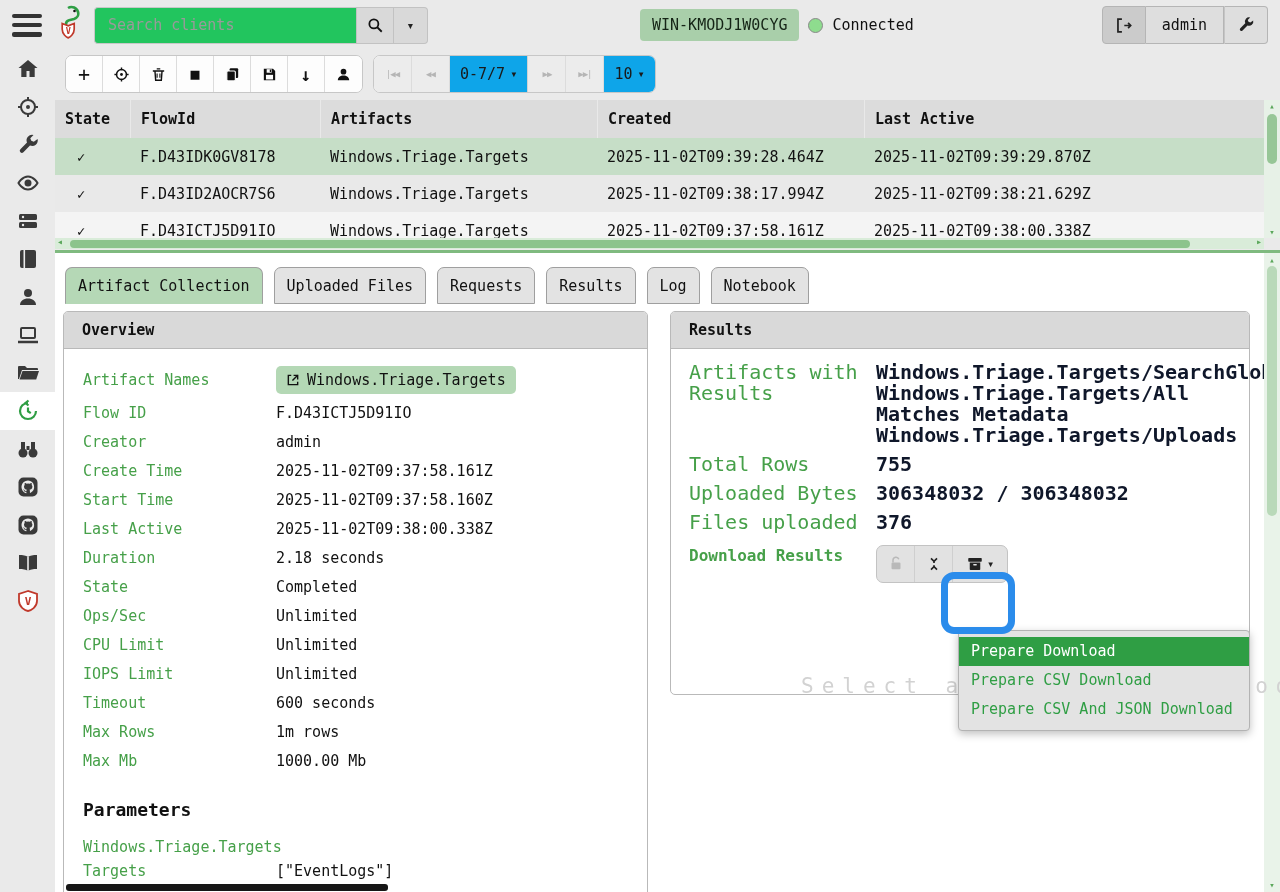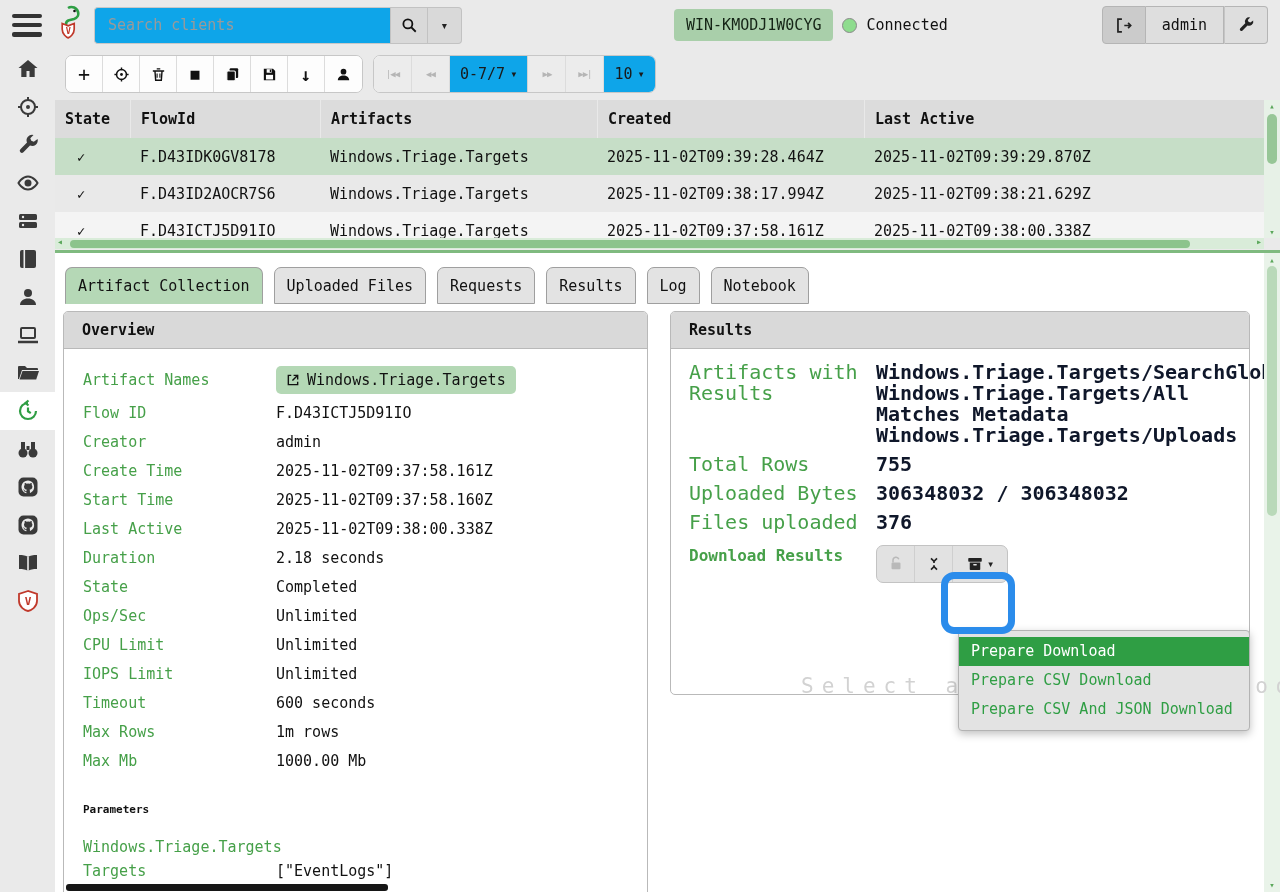--- a/index.html
+++ b/index.html
@@ -8,23 +8,23 @@
          font-family:"DejaVu Sans Mono", monospace; color:#111; overflow:hidden; }
 
   
   .topbar { position:absolute; top:0; left:0; right:0; height:50px;
             display:flex; align-items:center; padding:0 12px; }
   .hamburger { width:30px; height:23px; display:flex; flex-direction:column;
                justify-content:space-between; cursor:pointer; }
   .hamburger span { height:4.5px; background:#333; border-radius:2px; }
   .logo { margin-left:12px; }
   .search-group { display:flex; height:37px; margin-left:10px; }
-  .search-input { width:296px; border:1px solid #c8c8c8; border-right:none;
+  .search-input { width:262px; border:1px solid #c8c8c8; border-right:none;
                   border-radius:4px 0 0 4px; padding:0 13px; font:15px "DejaVu Sans Mono",monospace;
-                  color:#333; background:#0ea5e9; outline:none; }
+                  color:#333; background:#22c55e; outline:none; }
   .search-input::placeholder { color:#9a9a9a; }
   .btn-search { width:38px; background:#d9d9d9; border:1px solid #c2c2c2;
                 display:flex; align-items:center; justify-content:center; cursor:pointer; }
   .btn-scaret { width:34px; background:#d9d9d9; border:1px solid #c2c2c2; border-left:none;
                 border-radius:0 4px 4px 0; display:flex; align-items:center; justify-content:center;
                 cursor:pointer; font-size:13px; color:#222; }
   .hostname { margin-left:212px; background:#a9cfaa; color:#152416; padding:7px 12px;
               border-radius:4px; font-size:15px; }
   .statusdot { width:15px; height:15px; border-radius:50%; background:#8edc8e;
                border:1px solid #8a8a8a; margin-left:9px; }
@@ -101,21 +101,21 @@
   .card-results  { left:615px; top:58px; width:580px; height:384px; }
 
   .ov-body { padding:13px 0 0 19px; }
   .orow { display:flex; align-items:center; height:29px; font-size:15px; }
   .orow-badge { height:36px; }
   .olabel { width:193px; color:#46a049; flex:none; }
   .oval { color:#111; }
   .badge { display:inline-flex; align-items:center; gap:7px; background:#b4d8b5;
            border-radius:5px; padding:5px 10px; font-size:15px; cursor:pointer; }
   .badge svg { width:14px; height:14px; }
-  .params-h { margin-top:20px; font-size:11px; font-weight:bold; height:29px; display:flex; align-items:center; }
+  .params-h { margin-top:20px; font-size:18px; font-weight:bold; height:29px; display:flex; align-items:center; }
   .pgroup { margin-top:14px; color:#46a049; font-size:15px; height:22px; }
 
   .rs-body { padding:13px 0 0 18px; position:relative; }
   .rrow { display:flex; font-size:20px; margin-bottom:8px; }
   .rlabel { width:187px; color:#46a049; flex:none; line-height:21px; }
   .rval { color:#0f172a; line-height:21px; width:345px;font-weight:bold; }
   .rrow-s { align-items:center; height:21px; }
 
   .dl-row { display:flex; margin-top:12px;font-weight:bold; }
   .dl-group { display:flex; border:1px solid #c3c3c3; border-radius:7px; overflow:hidden;

